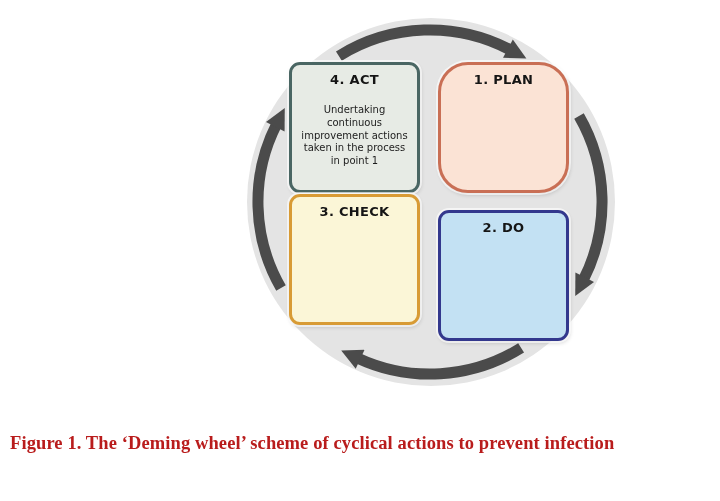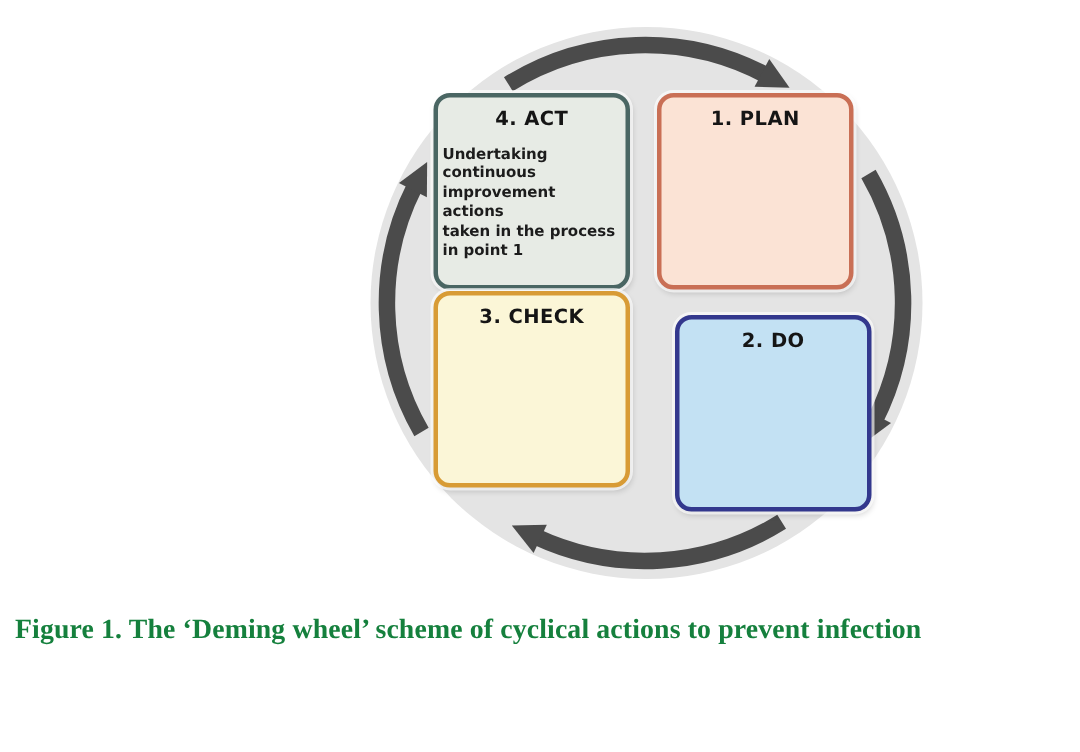--- a/index.html
+++ b/index.html
@@ -10,35 +10,35 @@
   .diagram{position:absolute;left:0;top:0;width:720px;height:420px;}
   .wheel-svg{position:absolute;left:0;top:0;}
   .box{
     position:absolute;width:131px;height:131px;box-sizing:border-box;
     border:3.5px solid #444;border-radius:11px;
     display:flex;flex-direction:column;align-items:center;
     padding:7px 3px 5px 3px;
     box-shadow:0 0 0 2px rgba(255,255,255,0.65), 1px 2px 4px rgba(0,0,0,0.18);
   }
   .box-act{left:289px;top:62px;}
-  .box-plan{left:438px;top:62px;}
+  .box-plan{left:438px;top:62px;border-radius:30px;}
   .box-check{left:289px;top:194px;}
-  .box-do{left:450px;top:210px;gap:32px;}
+  .box-do{left:438px;top:210px;gap:32px;}
   .box-title{
     font-size:13px;font-weight:bold;color:#151515;text-align:center;
     letter-spacing:0.3px;flex:0 0 auto;
   }
   .box-body{
-    font-size:10px;line-height:1.28;color:#1c1c1c;text-align:left;
-    white-space:pre-line;margin:auto 0;font-weight:700;
+    font-size:10px;line-height:1.28;color:#1c1c1c;text-align:center;
+    white-space:pre-line;margin:auto 0;font-weight:400;
   }
   .caption{
-    position:absolute;left:10px;top:410px;width:706px;
+    position:absolute;left:10px;top:433px;width:706px;
     font-family:"Liberation Serif", serif;font-size:18.5px;font-weight:bold;
-    color:#15803d;white-space:nowrap;letter-spacing:0.1px;
+    color:#b91c1c;white-space:nowrap;letter-spacing:0.1px;
   }
 </style>
 </head>
 <body>
 
 <div class="diagram">
 
   <svg class="wheel-svg" width="720" height="420" viewBox="0 0 720 420">
     <defs>
       <marker id="arrowhead" viewBox="0 0 10 10" refX="1.5" refY="5" markerWidth="2.3" markerHeight="1.9" orient="auto">

